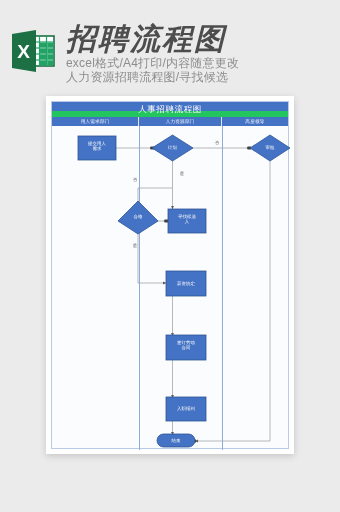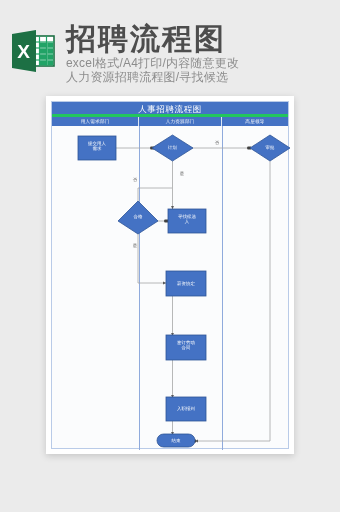--- a/index.html
+++ b/index.html
@@ -44,20 +44,21 @@
     padding-right: 6px;
   }
 
   .banner-title {
     font-size: 30px;
     font-weight: bold;
     color: #4d4d4d;
     letter-spacing: 2px;
     line-height: 34px;
     white-space: nowrap;
+    font-style: italic;
   }
 
   .banner-sub {
     font-size: 12px;
     color: #8c8c8c;
     line-height: 13px;
     letter-spacing: 0.2px;
     margin-top: 1px;
     white-space: nowrap;
   }
@@ -89,21 +90,21 @@
     border: 1px solid #b9cbe8;
   }
 
   
   .chart-title {
     position: absolute;
     left: 0; top: 0;
     width: 100%;
     height: 15px;
     background: #4472c4;
-    border-bottom: 3px solid #22c55e;
+    border-bottom: 6px solid #22c55e;
     color: #ffffff;
     font-size: 8.5px;
     line-height: 15px;
     text-align: center;
     letter-spacing: 0.6px;
   }
 
   
   .col-head-band {
     position: absolute;

